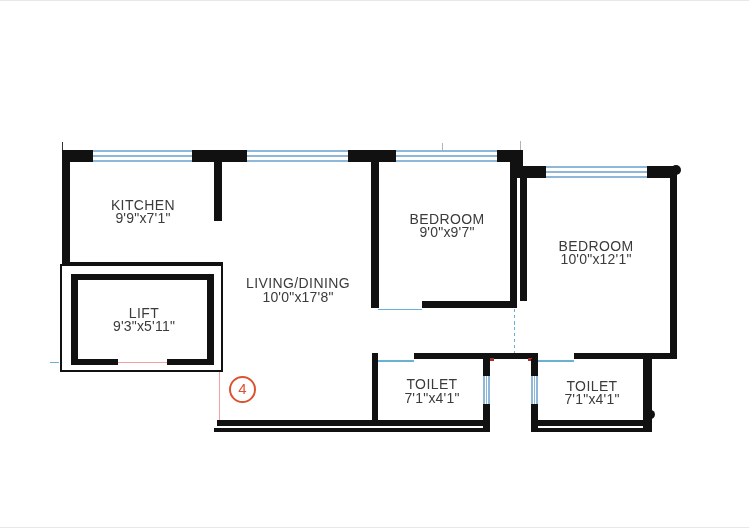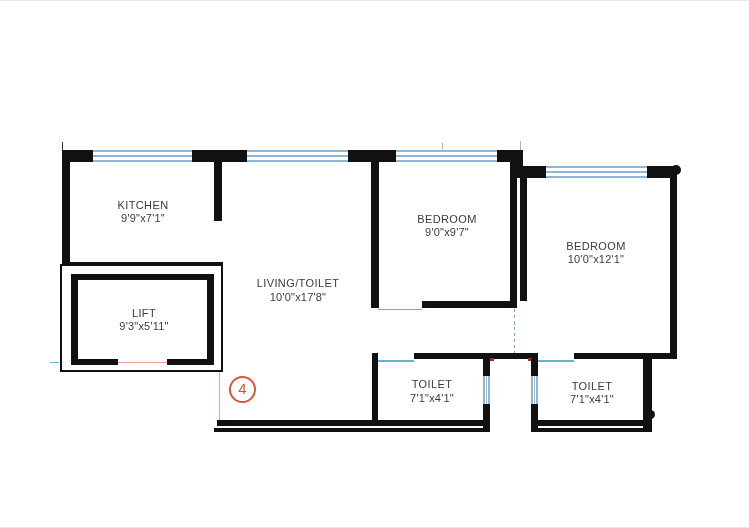--- a/index.html
+++ b/index.html
@@ -13,21 +13,21 @@
   
   .winv{position:absolute;width:7px;background:linear-gradient(to right,
         #8fb8d8 0 1.6px,#fff 1.6px 2.8px,#8fb8d8 2.8px 4.2px,#fff 4.2px 5.4px,#8fb8d8 5.4px 7px);}
   .open-b{position:absolute;background:#6ab2d4;}
   .open-b-dash{position:absolute;width:1.6px;background:repeating-linear-gradient(to bottom,#6ab2d4 0 3.5px,#fff 3.5px 6px);}
   .pink{position:absolute;background:#f0a2a0;}
   .dot{position:absolute;background:#111;border-radius:50%;}
   .tick{position:absolute;}
   .redmark{position:absolute;background:#a03330;}
   .rlabel{position:absolute;transform:translate(-50%,-50%);text-align:center;
-          color:#3b3b3b;font-size:11px;line-height:13.5px;letter-spacing:.4px;white-space:nowrap;}
+          color:#3b3b3b;font-size:14px;line-height:13.5px;letter-spacing:.4px;white-space:nowrap;}
   .rlabel .dim{letter-spacing:.2px;}
   .marker{position:absolute;width:23px;height:23px;border:2px solid #dc5330;border-radius:50%;
           color:#dc5330;font-size:15px;line-height:22px;text-align:center;box-sizing:content-box;
           font-family:"Liberation Sans",sans-serif;}
 </style>
 </head>
 <body>
 
 <div class="plan">
 
@@ -92,21 +92,21 @@
   <div class="winv" style="left:483px;top:375px;height:28px;"></div>
   <div class="w" style="left:531px;top:358px;width:7px;height:17px;"></div>
   <div class="w" style="left:531px;top:403px;width:7px;height:28px;"></div>
   <div class="winv" style="left:531px;top:375px;height:28px;"></div>
 
   <div class="rlabel" style="left:143px;top:210.5px;">
     <div>KITCHEN</div>
     <div class="dim">9'9"x7'1"</div>
   </div>
   <div class="rlabel" style="left:298px;top:289px;">
-    <div>LIVING/TOILET</div>
+    <div>LIVING/DINING</div>
     <div class="dim">10'0"x17'8"</div>
   </div>
   <div class="rlabel" style="left:447px;top:224.5px;">
     <div>BEDROOM</div>
     <div class="dim">9'0"x9'7"</div>
   </div>
   <div class="rlabel" style="left:596px;top:251.5px;">
     <div>BEDROOM</div>
     <div class="dim">10'0"x12'1"</div>
   </div>

